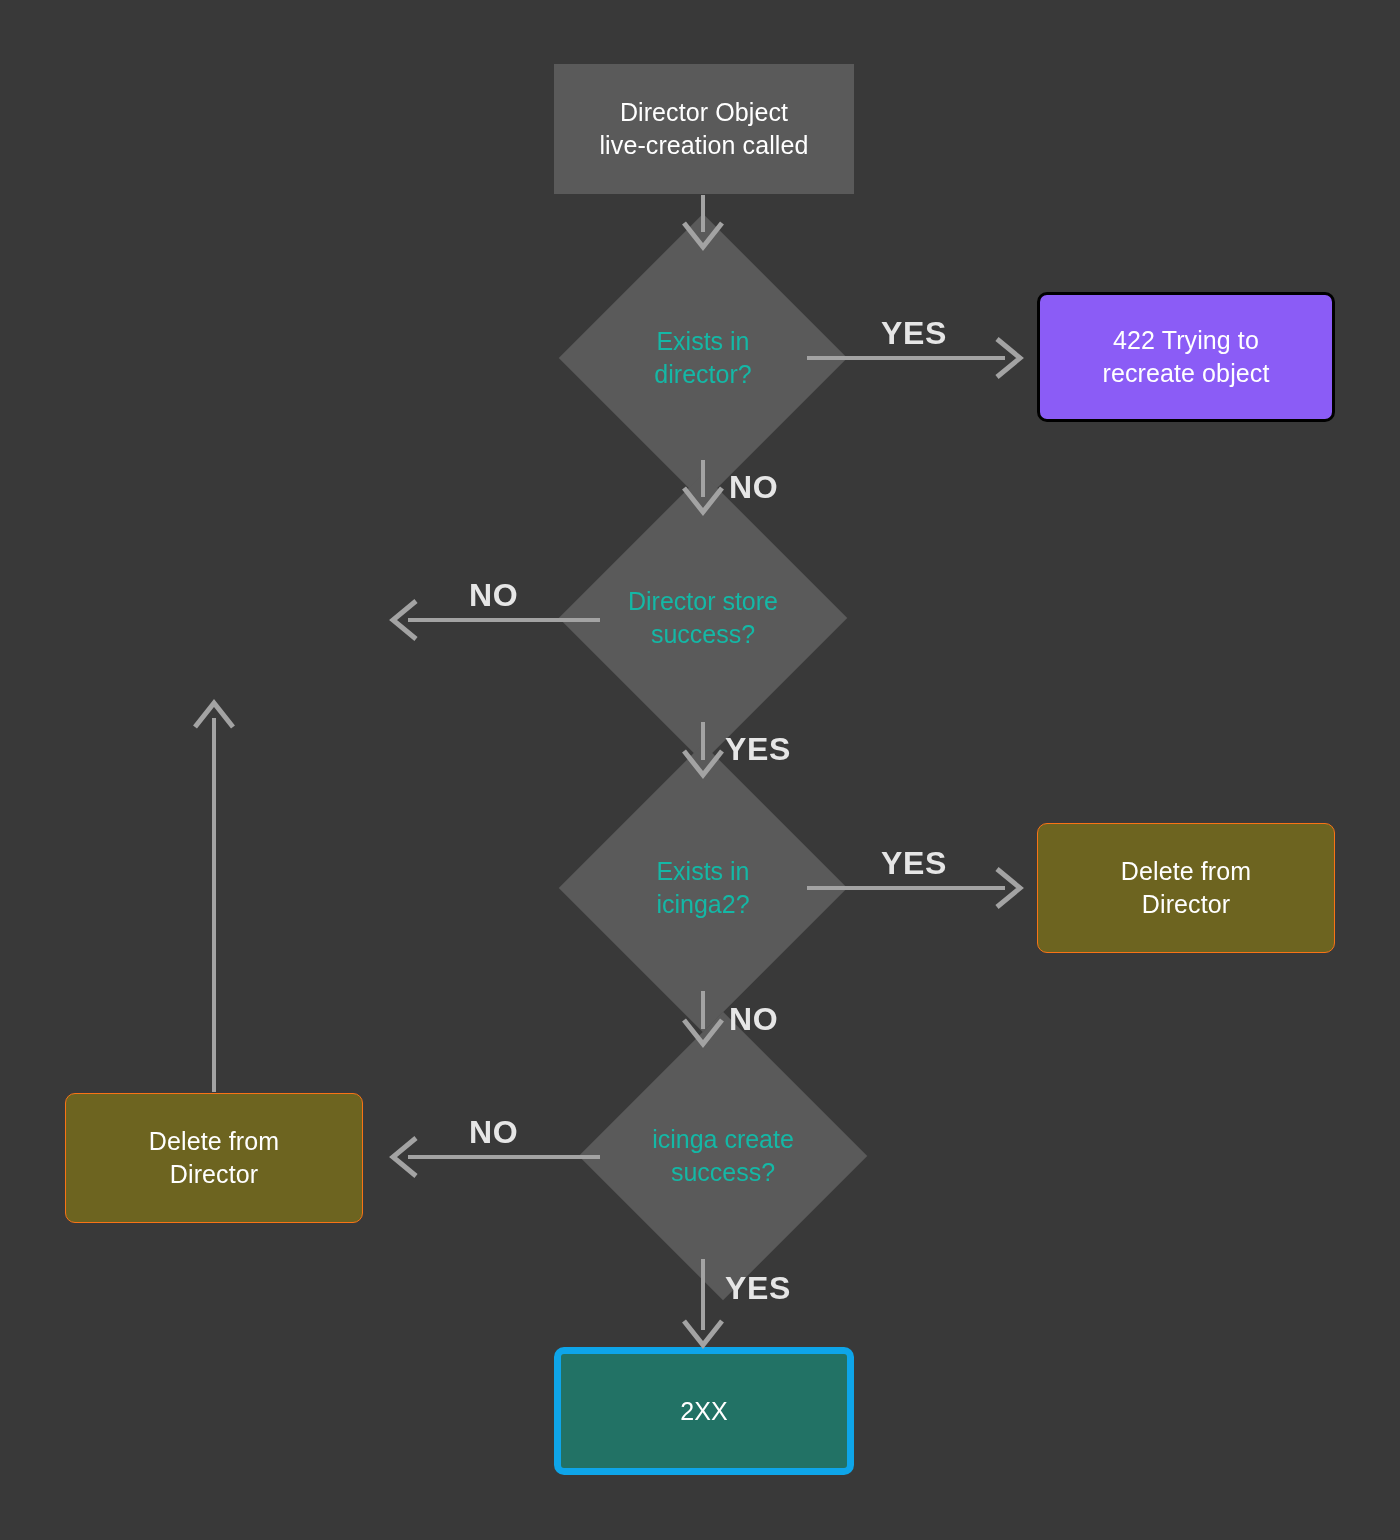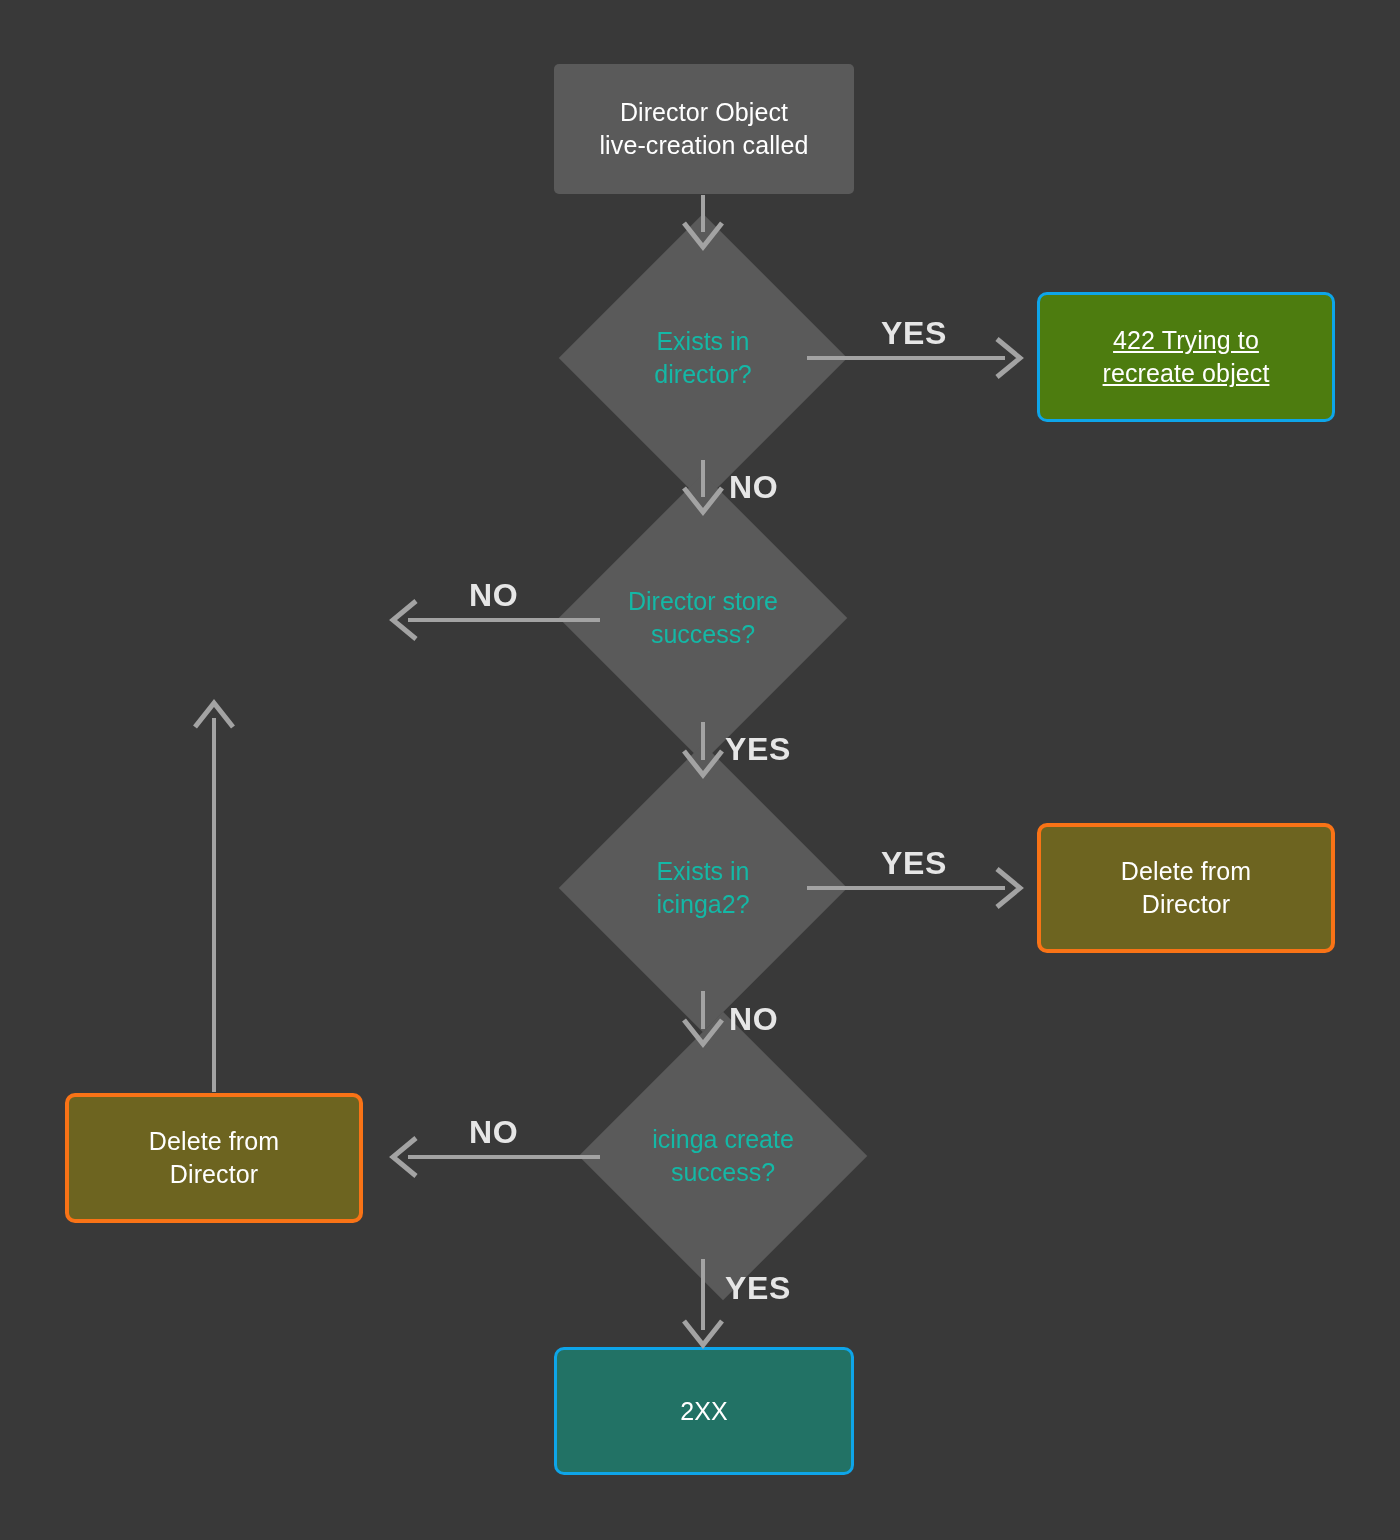--- a/index.html
+++ b/index.html
@@ -25,34 +25,33 @@
     color: #ffffff;
     font-size: 25px;
     line-height: 1.32;
     letter-spacing: 0.1px;
     white-space: pre-line;
     border-radius: 10px;
   }
   .node.start {
     background: #5a5a5a;
     border: none;
-    border-radius: 5px;
+    border-radius: 0;
   }
   .node.error {
-    background: #4d7c0f;
-    border: 3px solid #0ea5e9;
-    text-decoration: underline;
+    background: #8b5cf6;
+    border: 3px solid #000000;
   }
   .node.warn {
     background: #6d6420;
-    border: 4px solid #f97316;
+    border: 1px solid #f97316;
   }
   .node.success {
     background: #227265;
-    border: 3px solid #0ea5e9;
+    border: 7px solid #0ea5e9;
   }
   .diamond {
     position: absolute;
   }
   .diamond .shape {
     position: absolute;
     inset: 0;
     background: #5a5a5a;
     transform: rotate(45deg);
   }

